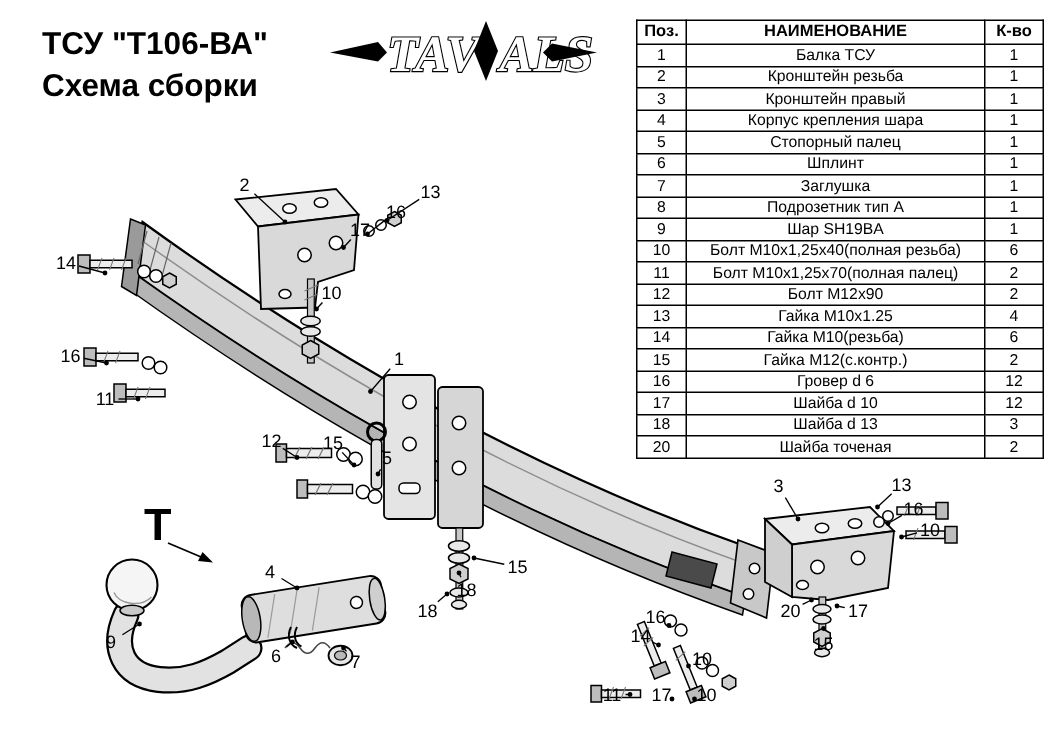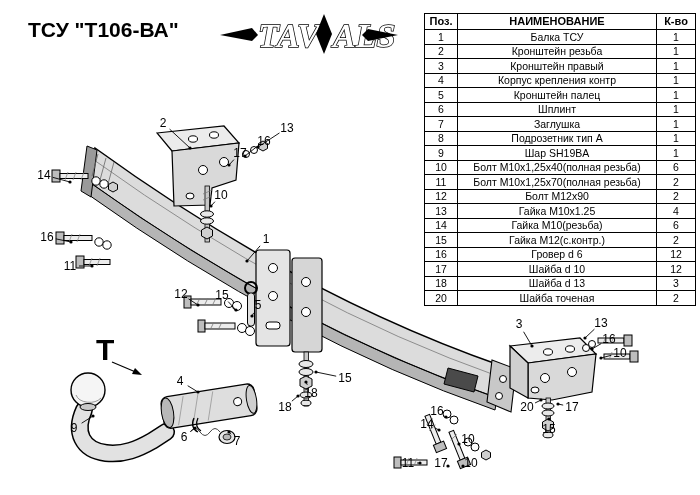--- a/index.html
+++ b/index.html
@@ -25,20 +25,21 @@
   td.col-pos{width:28px;}
   td.col-qty{width:34px;}
   svg.diagram{position:absolute;left:0;top:0;z-index:1;}
   .co-text{font-family:"Liberation Sans",sans-serif;font-size:12px;fill:#000;}
 </style>
 </head>
 <body>
 
 <div class="title-block">
   <div>ТСУ  "Т106-ВА"</div>
+  <div>Схема сборки</div>
 </div>
 
 <div class="logo-wrap">
   <svg width="178" height="48" viewBox="0 0 178 48">
     <polygon points="0,25 32,18 38,25 32,31" fill="#000"></polygon>
     <text x="38" y="37" font-family="Liberation Serif, serif" font-size="34" font-weight="bold" font-style="italic" fill="#fff" stroke="#000" stroke-width="1.5" paint-order="stroke">TAV</text>
     <polygon points="104,4 112,24 104,44 96,24" fill="#000"></polygon>
     <text x="113" y="37" font-family="Liberation Serif, serif" font-size="34" font-weight="bold" font-style="italic" fill="#fff" stroke="#000" stroke-width="1.5" paint-order="stroke">ALS</text>
     <polygon points="178,25 148,19 142,25 148,31" fill="#000"></polygon>
   </svg>
@@ -63,26 +64,26 @@
         <td class="col-name">Кронштейн резьба</td>
         <td class="col-qty">1</td>
       </tr>
       <tr>
         <td class="col-pos">3</td>
         <td class="col-name">Кронштейн правый</td>
         <td class="col-qty">1</td>
       </tr>
       <tr>
         <td class="col-pos">4</td>
-        <td class="col-name">Корпус крепления контр</td>
+        <td class="col-name">Корпус крепления шара</td>
         <td class="col-qty">1</td>
       </tr>
       <tr>
         <td class="col-pos">5</td>
-        <td class="col-name">Кронштейн палец</td>
+        <td class="col-name">Стопорный палец</td>
         <td class="col-qty">1</td>
       </tr>
       <tr>
         <td class="col-pos">6</td>
         <td class="col-name">Шплинт</td>
         <td class="col-qty">1</td>
       </tr>
       <tr>
         <td class="col-pos">7</td>
         <td class="col-name">Заглушка</td>
@@ -98,21 +99,21 @@
         <td class="col-name">Шар SH19BA</td>
         <td class="col-qty">1</td>
       </tr>
       <tr>
         <td class="col-pos">10</td>
         <td class="col-name">Болт М10х1,25х40(полная резьба)</td>
         <td class="col-qty">6</td>
       </tr>
       <tr>
         <td class="col-pos">11</td>
-        <td class="col-name">Болт М10х1,25х70(полная резьба)</td>
+        <td class="col-name">Болт М10х1,25х70(полная палец)</td>
         <td class="col-qty">2</td>
       </tr>
       <tr>
         <td class="col-pos">12</td>
         <td class="col-name">Болт М12х90</td>
         <td class="col-qty">2</td>
       </tr>
       <tr>
         <td class="col-pos">13</td>
         <td class="col-name">Гайка  М10х1.25</td>

